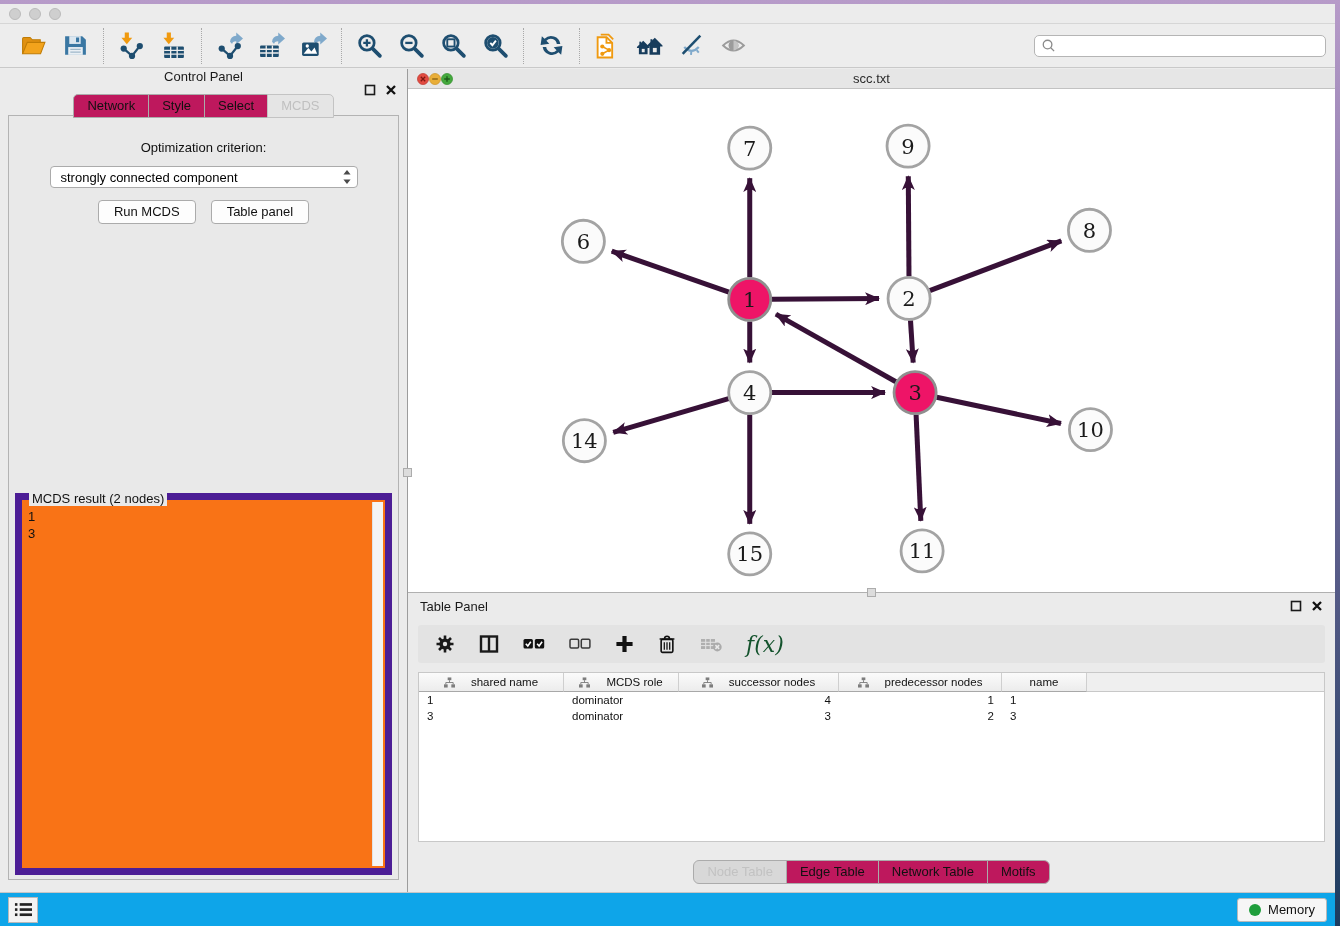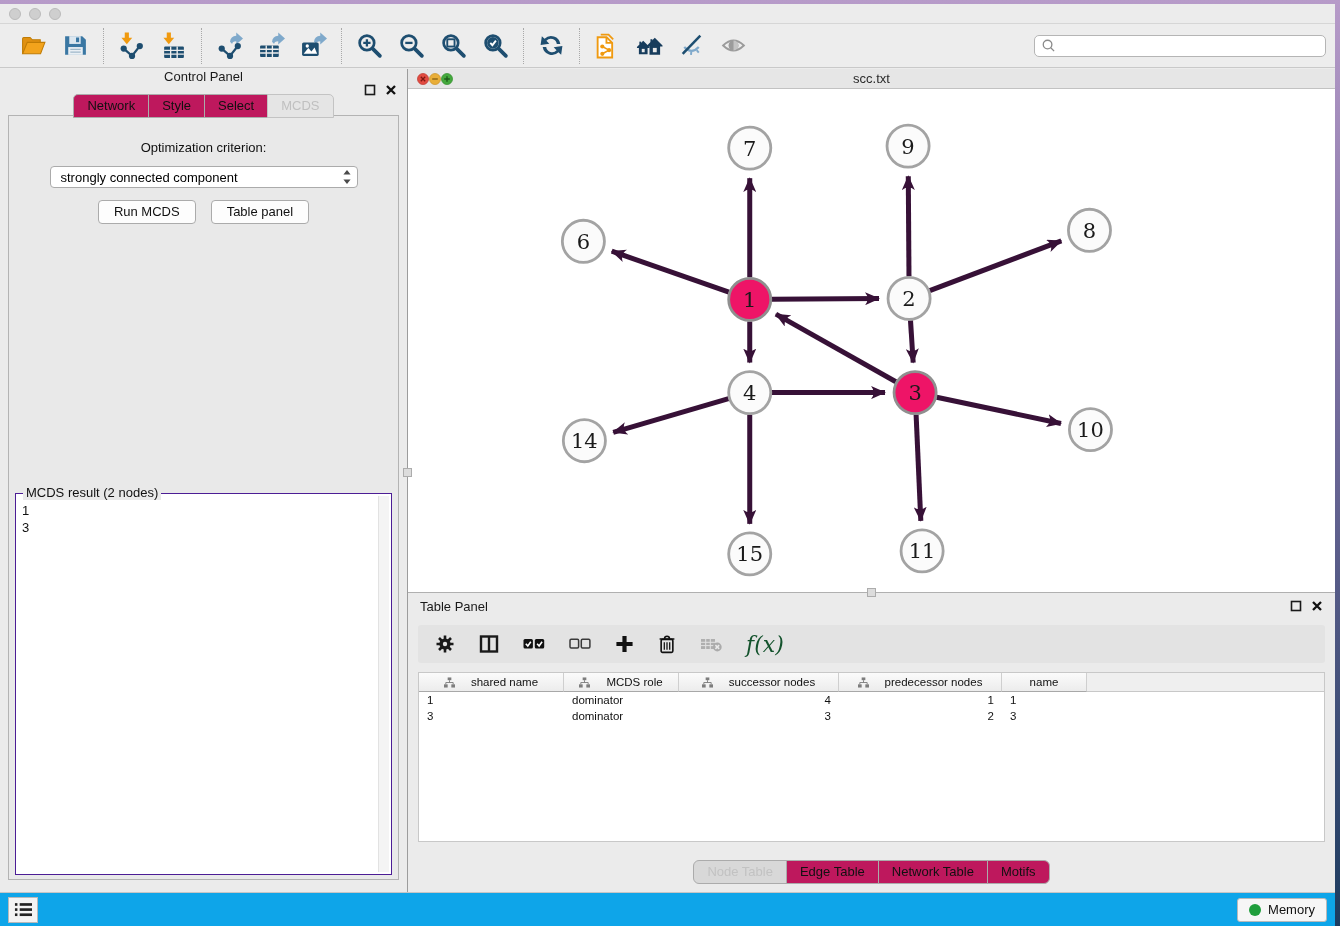--- a/index.html
+++ b/index.html
@@ -38,21 +38,21 @@
   .tab { font-size:13px; padding:3px 13px 4px; background:#be185d; border:1px solid #ABABAB; margin-left:-1px; color:#111; cursor:pointer; white-space:nowrap; }
   .cp-tabs .tab:first-child { border-top-left-radius:5px; margin-left:0; }
   .cp-tabs .tab:last-child { border-top-right-radius:5px; }
   .cp-tabs .tab.active { background:#E5E5E5; color:#C0C0C0; border-color:#C3C3C3; }
   .cp-body { position:absolute; left:8px; right:8px; top:46px; bottom:12px; border:1px solid #B3B3B3; background:#E9E9E9; }
   .opt-label { margin-top:24px; text-align:center; font-size:13px; color:#111; }
   .dropdown { margin:11px auto 0; width:308px; height:22px; background:#fff; border:1px solid #ABABAB; border-radius:4px; display:flex; align-items:center; padding:0 5px 0 10px; font-size:13px; cursor:pointer; }
   .dd-value { flex:1; }
   .btn-row { display:flex; justify-content:center; gap:15px; margin-top:12px; }
   .btn { background:#FDFDFD; border:1px solid #ABABAB; border-radius:4px; font-size:13px; padding:3px 15px 4px; cursor:pointer; color:#111; }
-  .result-box { position:absolute; left:6px; right:6px; top:377px; bottom:4px; border:1px solid #4c1d95; background:#ffffff; }
+  .result-box { position:absolute; left:6px; right:6px; top:377px; bottom:4px; border:7px solid #4c1d95; background:#f97316; }
   .result-legend { position:absolute; top:-9px; left:7px; background:#E9E9E9; padding:0 3px; font-size:13px; color:#111; }
   .result-text { position:absolute; left:6px; right:16px; top:8px; bottom:4px; font-size:13px; line-height:17px; color:#111; overflow:hidden; }
   .result-scroll { position:absolute; top:2px; right:2px; bottom:2px; width:11px; background:#F4F4F4; border-left:1px solid #E2E2E2; }
 
   
   .right-area { flex:1; display:flex; flex-direction:column; position:relative; min-width:0; }
 
   
   .net-window { height:523px; flex:none; display:flex; flex-direction:column; position:relative; }
   .net-titlebar { height:20px; background:#E6E6E6; border-bottom:1px solid #C2C2C2; display:flex; align-items:center; padding-left:9px; gap:0; position:relative; }

